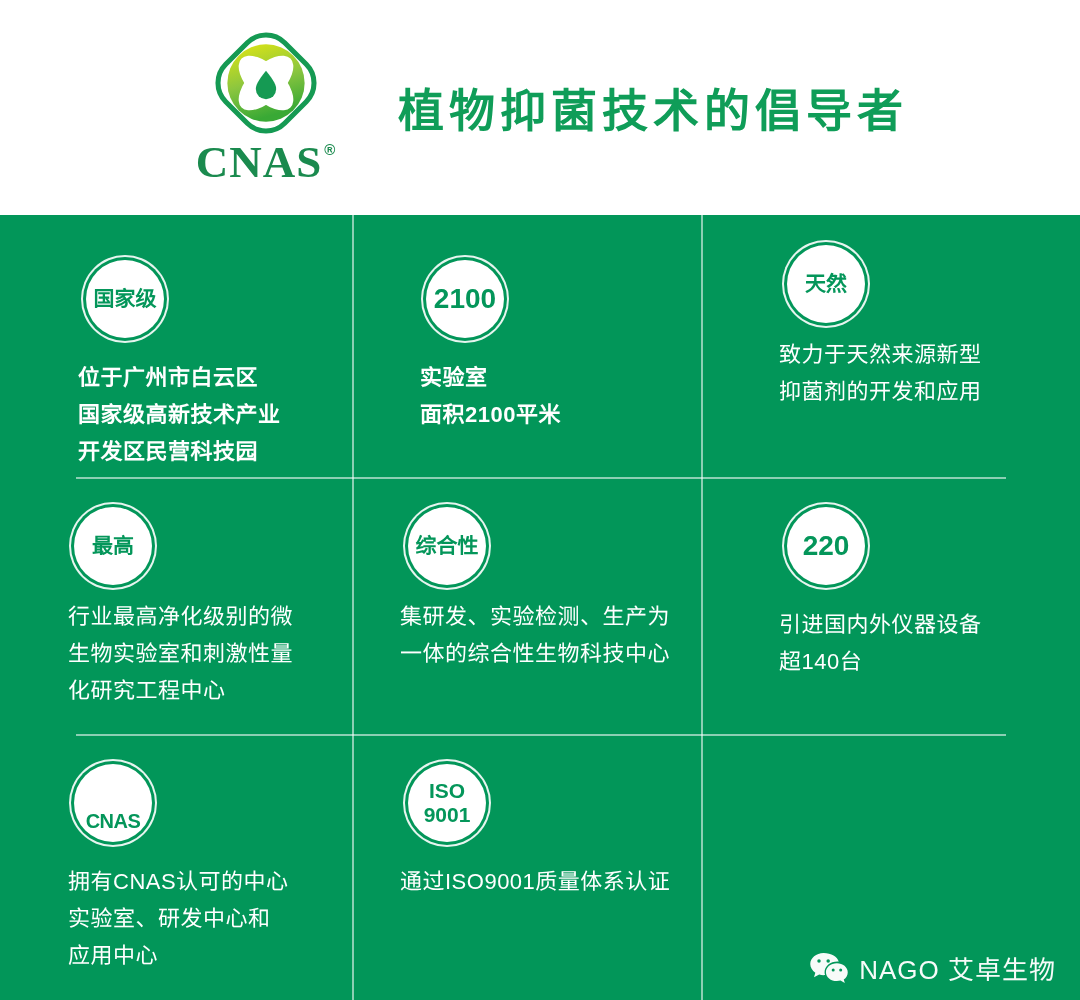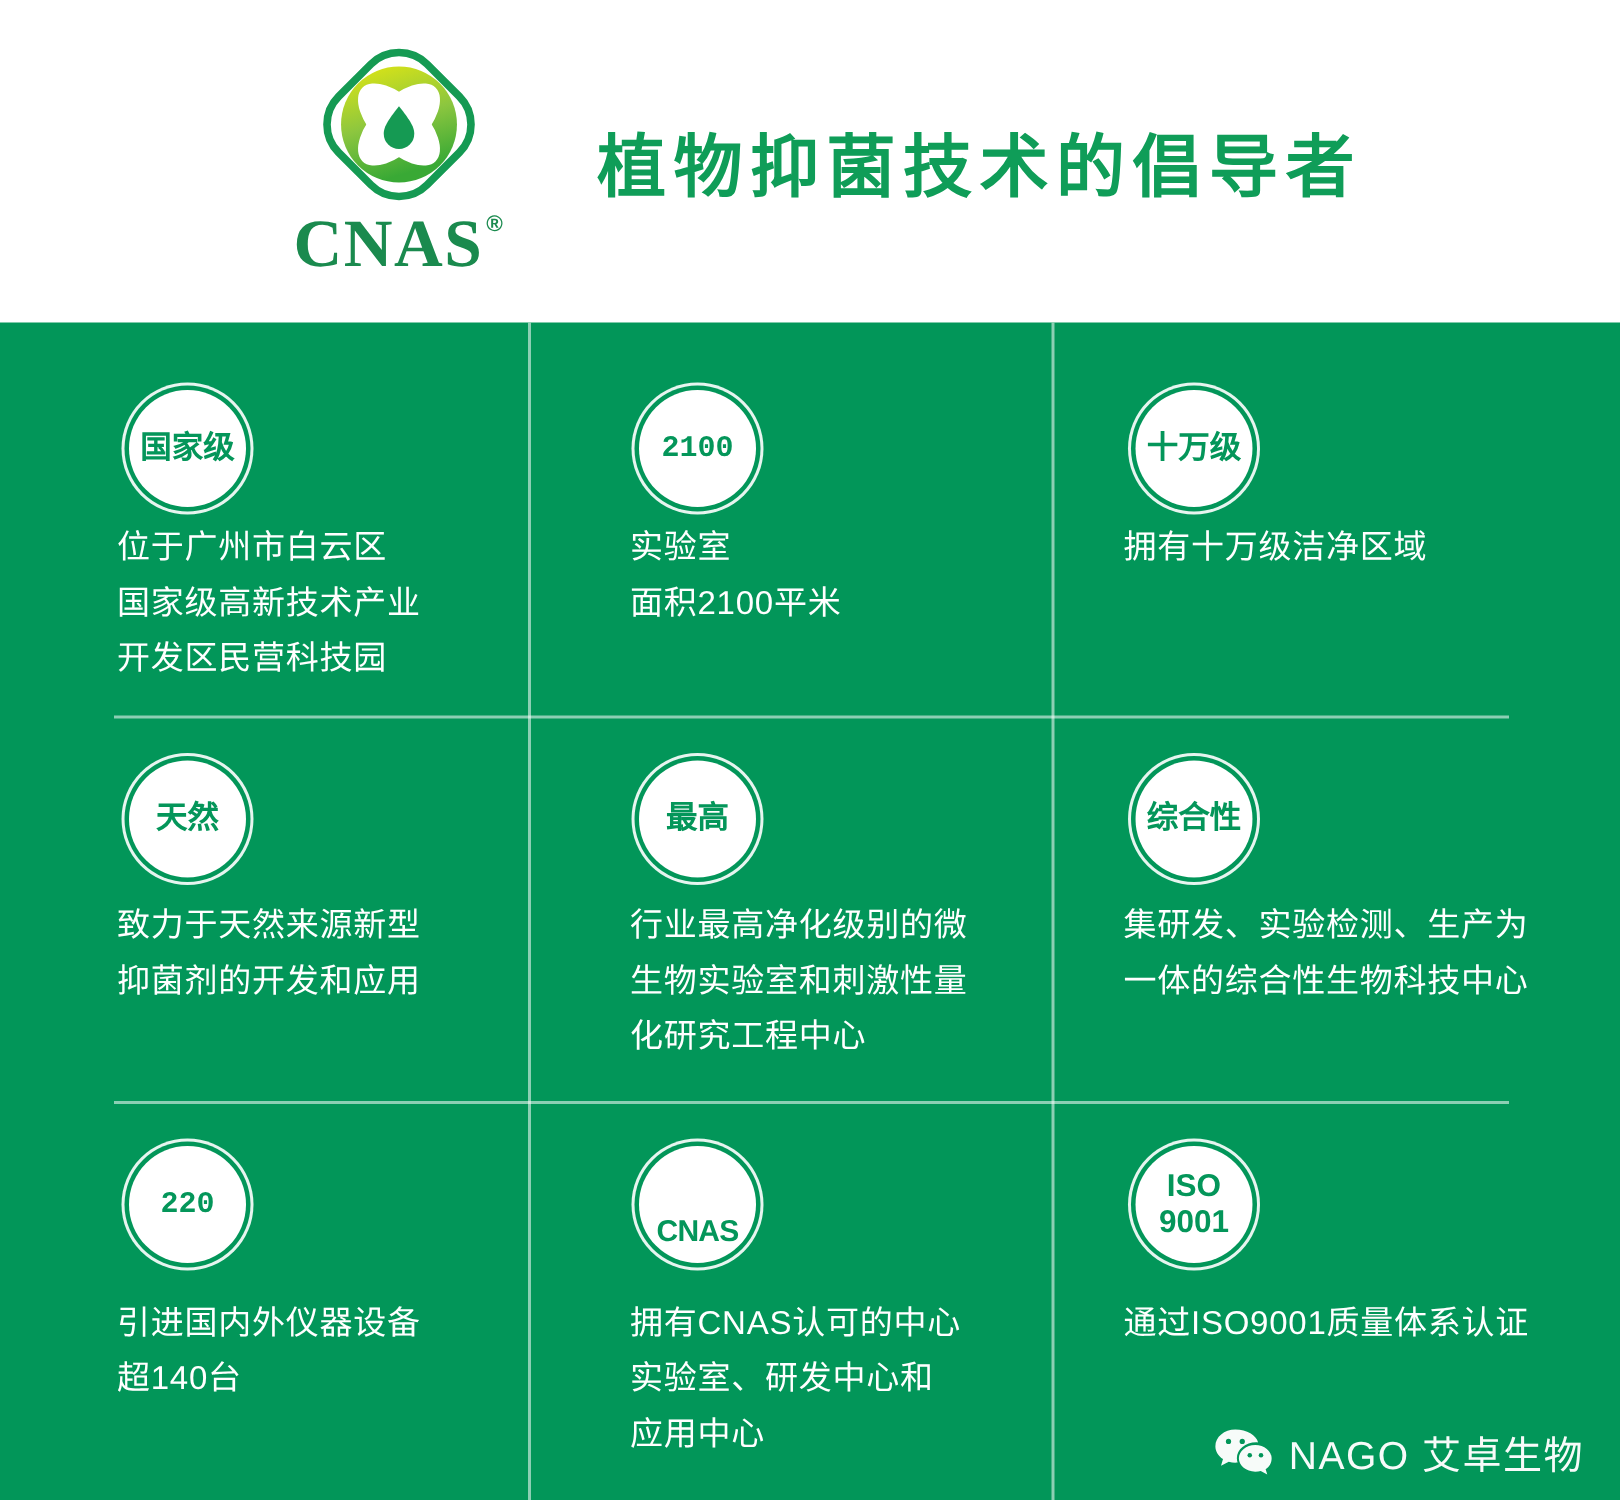--- a/index.html
+++ b/index.html
@@ -141,21 +141,21 @@
     line-height: 1.05;
     box-sizing: border-box;
   }
   .badge .badge-label {
     display: block;
     color: #04965a;
     font-weight: bold;
     white-space: pre-line;
   }
   .badge.cjk .badge-label { font-size: 21px; letter-spacing: 0px; }
-  .badge.num .badge-label { font-size: 20px; letter-spacing: 0px; font-family: Liberation Mono, monospace; }
+  .badge.num .badge-label { font-size: 28px; letter-spacing: 0px; }
   .badge.small .badge-label { font-size: 20px; letter-spacing: -0.5px; margin-top: 36px; }
   .badge.two .badge-label { font-size: 21px; line-height: 1.12; }
 
   .desc {
     position: absolute;
     color: #ffffff;
     font-size: 22px;
     line-height: 1.68;
     white-space: pre-line;
     letter-spacing: 0.5px;
@@ -163,21 +163,21 @@
 
   
   .col1 .badge { left: 86px; }
   .col1 .desc  { left: 78px; }
   .col2 .badge { left: 74px; }
   .col2 .desc  { left: 68px; }
   .col3 .badge { left: 56px; }
   .col3 .desc  { left: 48px; }
 
   .r1 .badge { top: 45px; }
-  .r1 .desc  { top: 132px; }
+  .r1 .desc  { top: 145px; font-weight: bold; }
   .r2 .badge { top: 30px; }
   .r2 .desc  { top: 122px; }
   .r3 .badge { top: 30px; }
   .r3 .desc  { top: 130px; }
 
   
   .watermark {
     position: absolute;
     right: 24px;
     bottom: 14px;
@@ -253,26 +253,20 @@
       </div>
 
       <div class="cell col2 r1">
         <div class="badge num">
           <span class="badge-label">2100</span>
         </div>
         <div class="desc">实验室
 面积2100平米</div>
       </div>
 
-      <div class="cell col3 r1">
-        <div class="badge cjk">
-          <span class="badge-label">十万级</span>
-        </div>
-        <div class="desc">拥有十万级洁净区域</div>
-      </div>
 
       <div class="cell col1 r2">
         <div class="badge cjk">
           <span class="badge-label">天然</span>
         </div>
         <div class="desc">致力于天然来源新型
 抑菌剂的开发和应用</div>
       </div>
 
       <div class="cell col2 r2">

